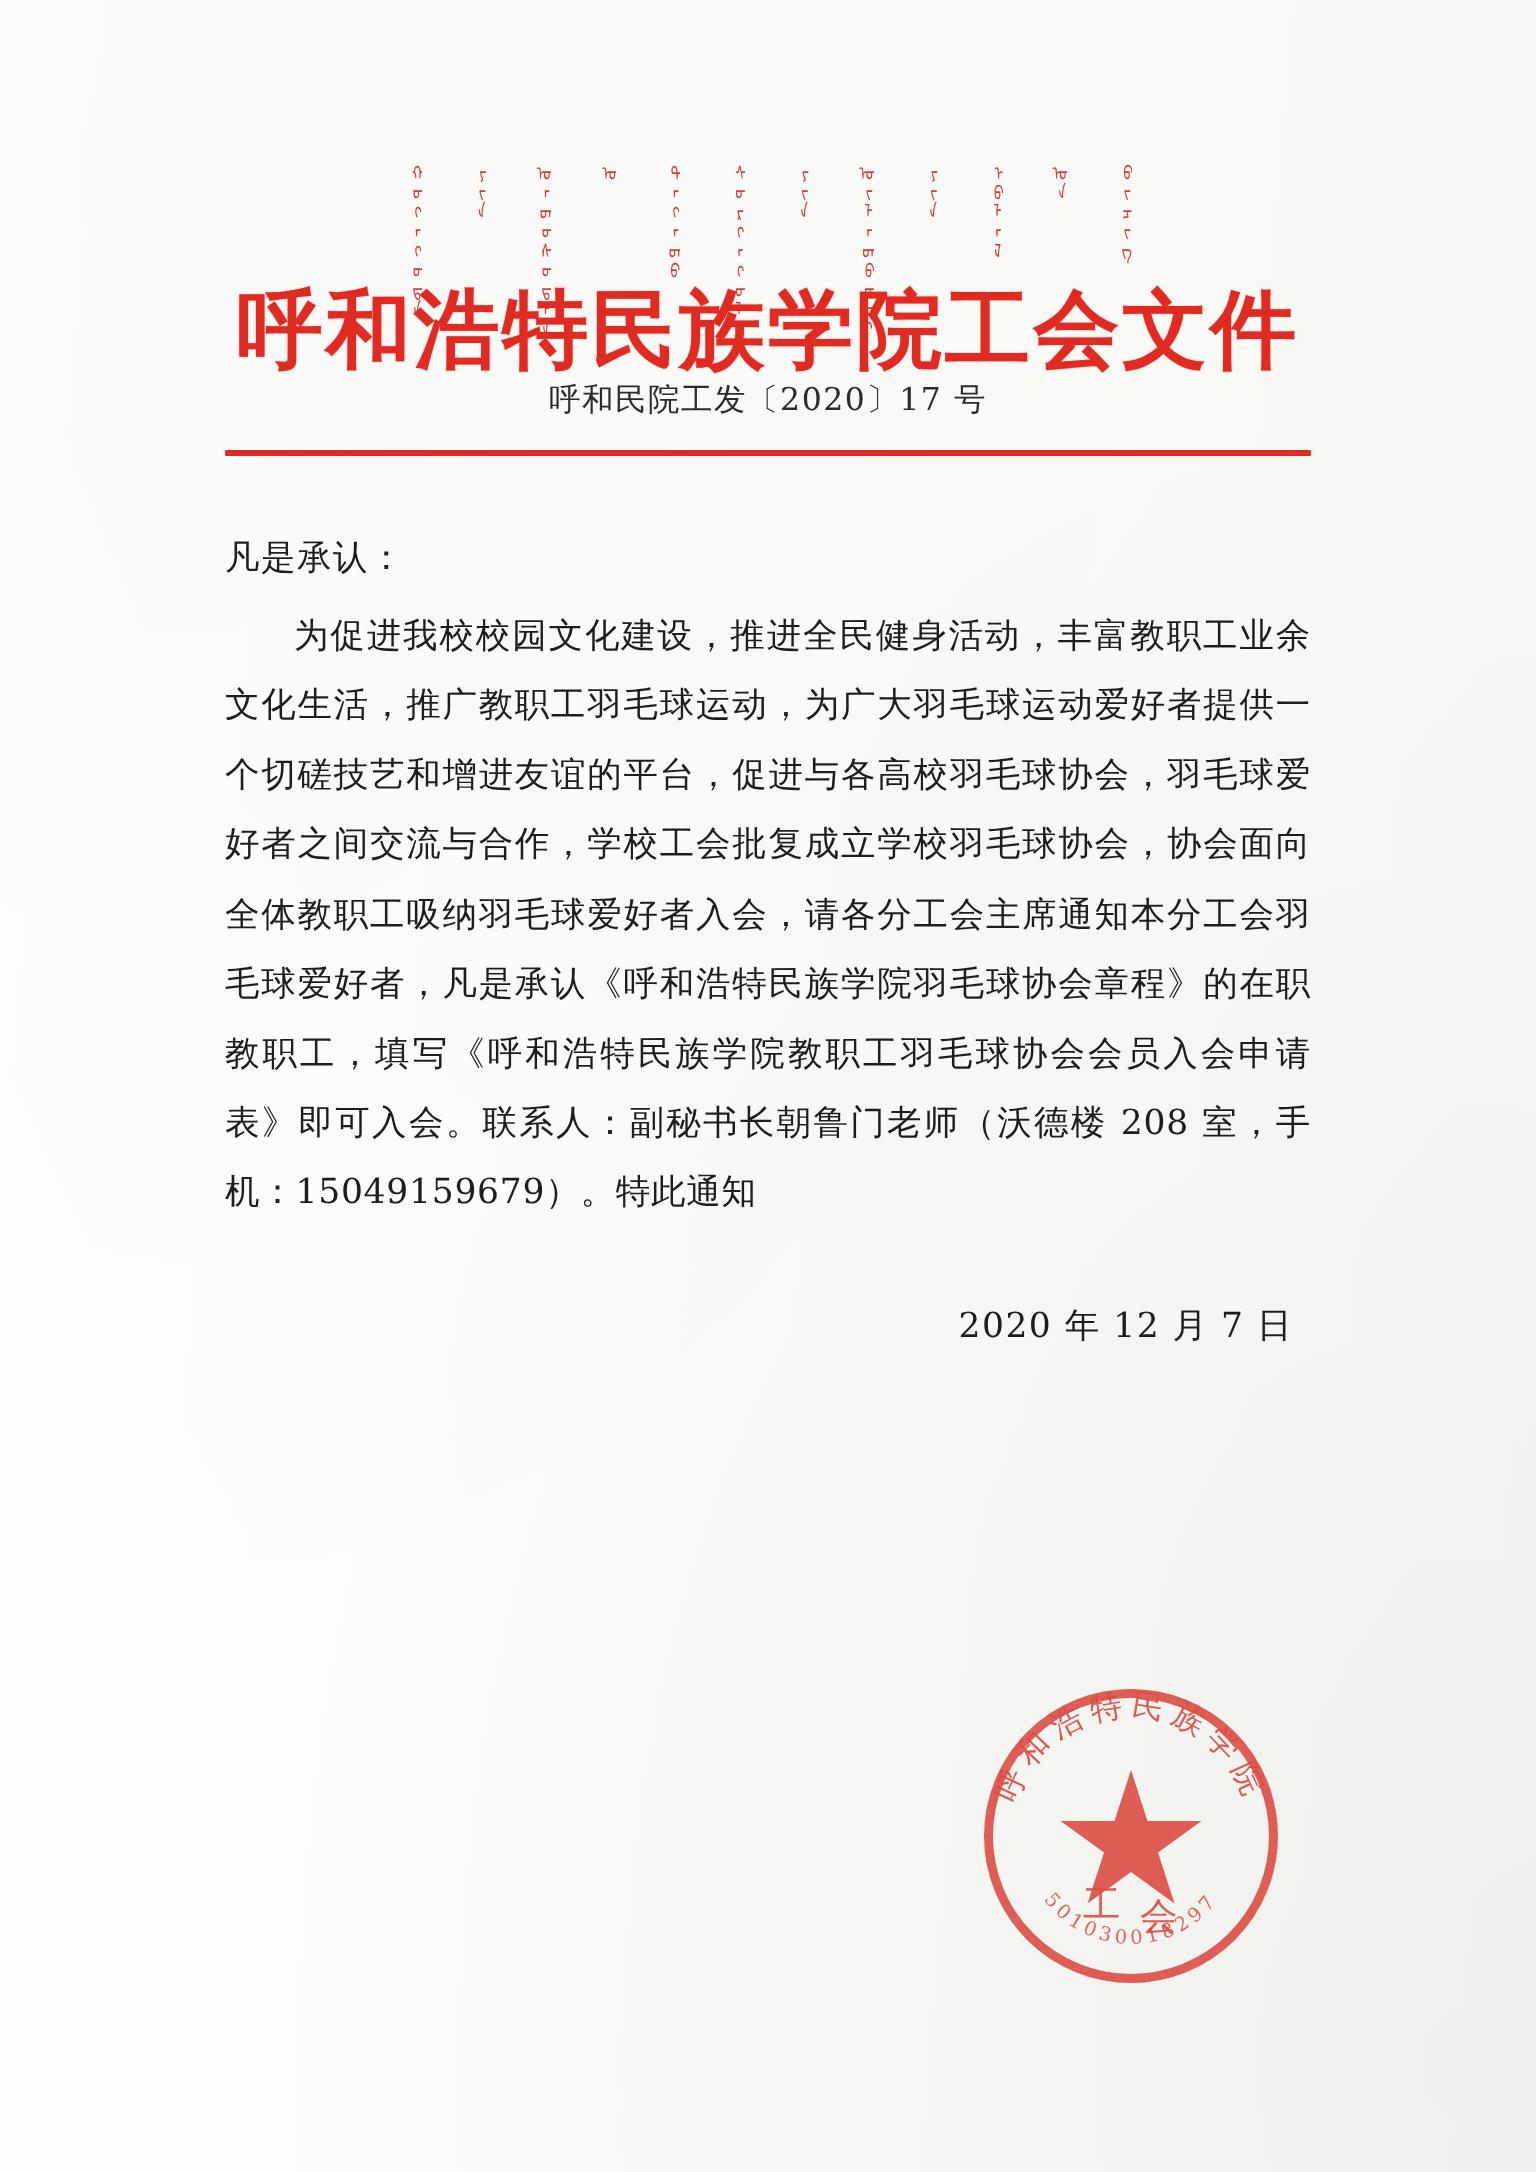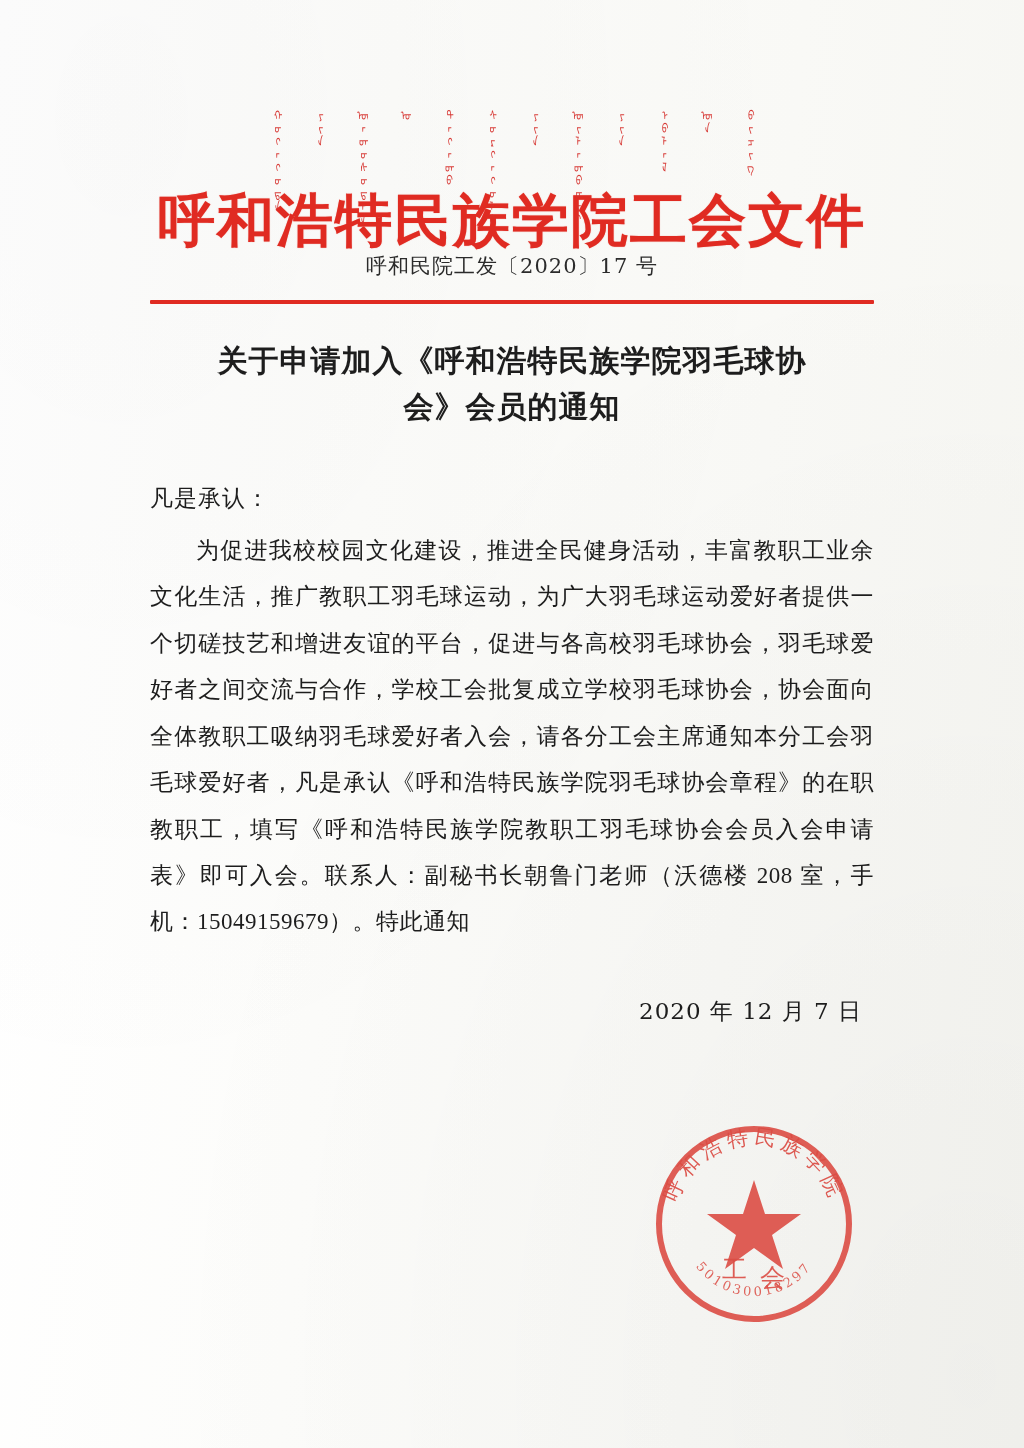--- a/index.html
+++ b/index.html
@@ -112,21 +112,20 @@
   }
   .body-para {
     margin-top: 14px;
     font-size: 23px;
     line-height: 2.02;
     color: #1d1d1d;
     text-indent: 2em;
     text-align: justify;
     text-justify: inter-ideograph;
     letter-spacing: 0.5px;
-    font-family: Liberation Serif, serif;
   }
 
   
   .signature {
     margin-top: 42px;
     text-align: right;
     padding-right: 12px;
     position: relative;
     z-index: 3;
   }
@@ -170,21 +169,20 @@
       <span class="mongol-glyph">ᠦᠨ</span>
       <span class="mongol-glyph">ᠪᠢᠴᠢᠭ</span>
     </div>
 
     <div class="doc-title">呼和浩特民族学院工会文件</div>
 
     <div class="doc-number">呼和民院工发〔2020〕17 号</div>
 
     <div class="red-rule"></div>
 
-    <div class="subject">关于申请加入《呼和浩特民族学院羽毛球协会》会员的通知</div>
 
     <div class="salutation">凡是承认：</div>
 
     <div class="body-para">为促进我校校园文化建设，推进全民健身活动，丰富教职工业余文化生活，推广教职工羽毛球运动，为广大羽毛球运动爱好者提供一个切磋技艺和增进友谊的平台，促进与各高校羽毛球协会，羽毛球爱好者之间交流与合作，学校工会批复成立学校羽毛球协会，协会面向全体教职工吸纳羽毛球爱好者入会，请各分工会主席通知本分工会羽毛球爱好者，凡是承认《呼和浩特民族学院羽毛球协会章程》的在职教职工，填写《呼和浩特民族学院教职工羽毛球协会会员入会申请表》即可入会。联系人：副秘书长朝鲁门老师（沃德楼 208 室，手机：15049159679）。特此通知</div>
 
     <div class="signature">
       <div class="sig-line">2020 年 12 月 7 日</div>
     </div>
 
   </div>

